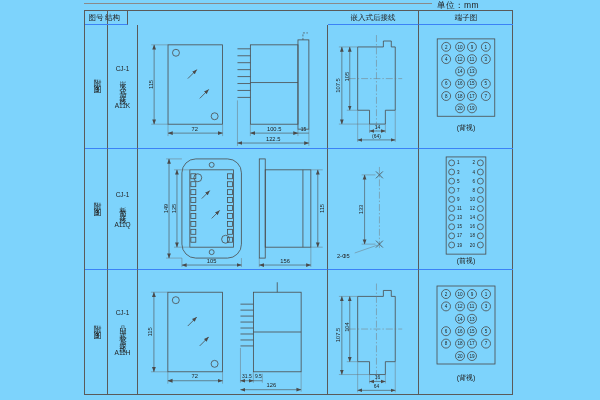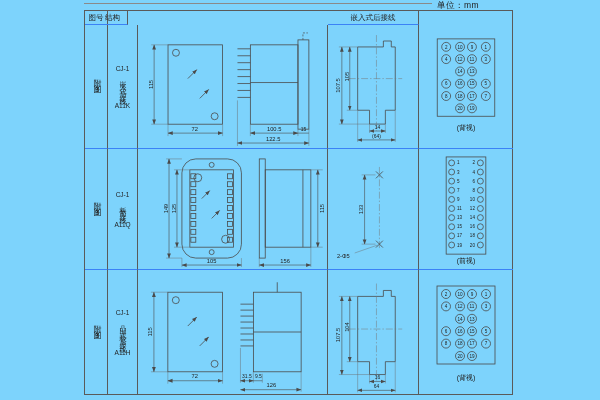--- a/index.html
+++ b/index.html
@@ -48,20 +48,23 @@
   <div id="tbl">
 
     <div class="cell hdr" style="left:0;top:0;width:23px;height:14px">
         <span>图号</span>
       </div>
     <div class="cell hdr" style="left:13px;top:0;width:30px;height:14px">
         <span>结构</span>
       </div>
     <div class="cell hdr" style="left:243px;top:0;width:91px;height:14px">
         <span>嵌入式后接线</span>
+      </div>
+    <div class="cell hdr noR" style="left:334px;top:0;width:94px;height:14px">
+        <span>端子图</span>
       </div>
 
     <div class="cell" style="left:0;top:14px;width:23px;height:124px">
       <span class="vt fig">附图3</span>
     </div>
     <div class="cell struct" style="left:23px;top:14px;width:30px;height:124px">
       <span class="ser">CJ-1</span>
       <span class="vt st">嵌入式后接线</span>
       <span class="mod">A11K</span>
     </div>

